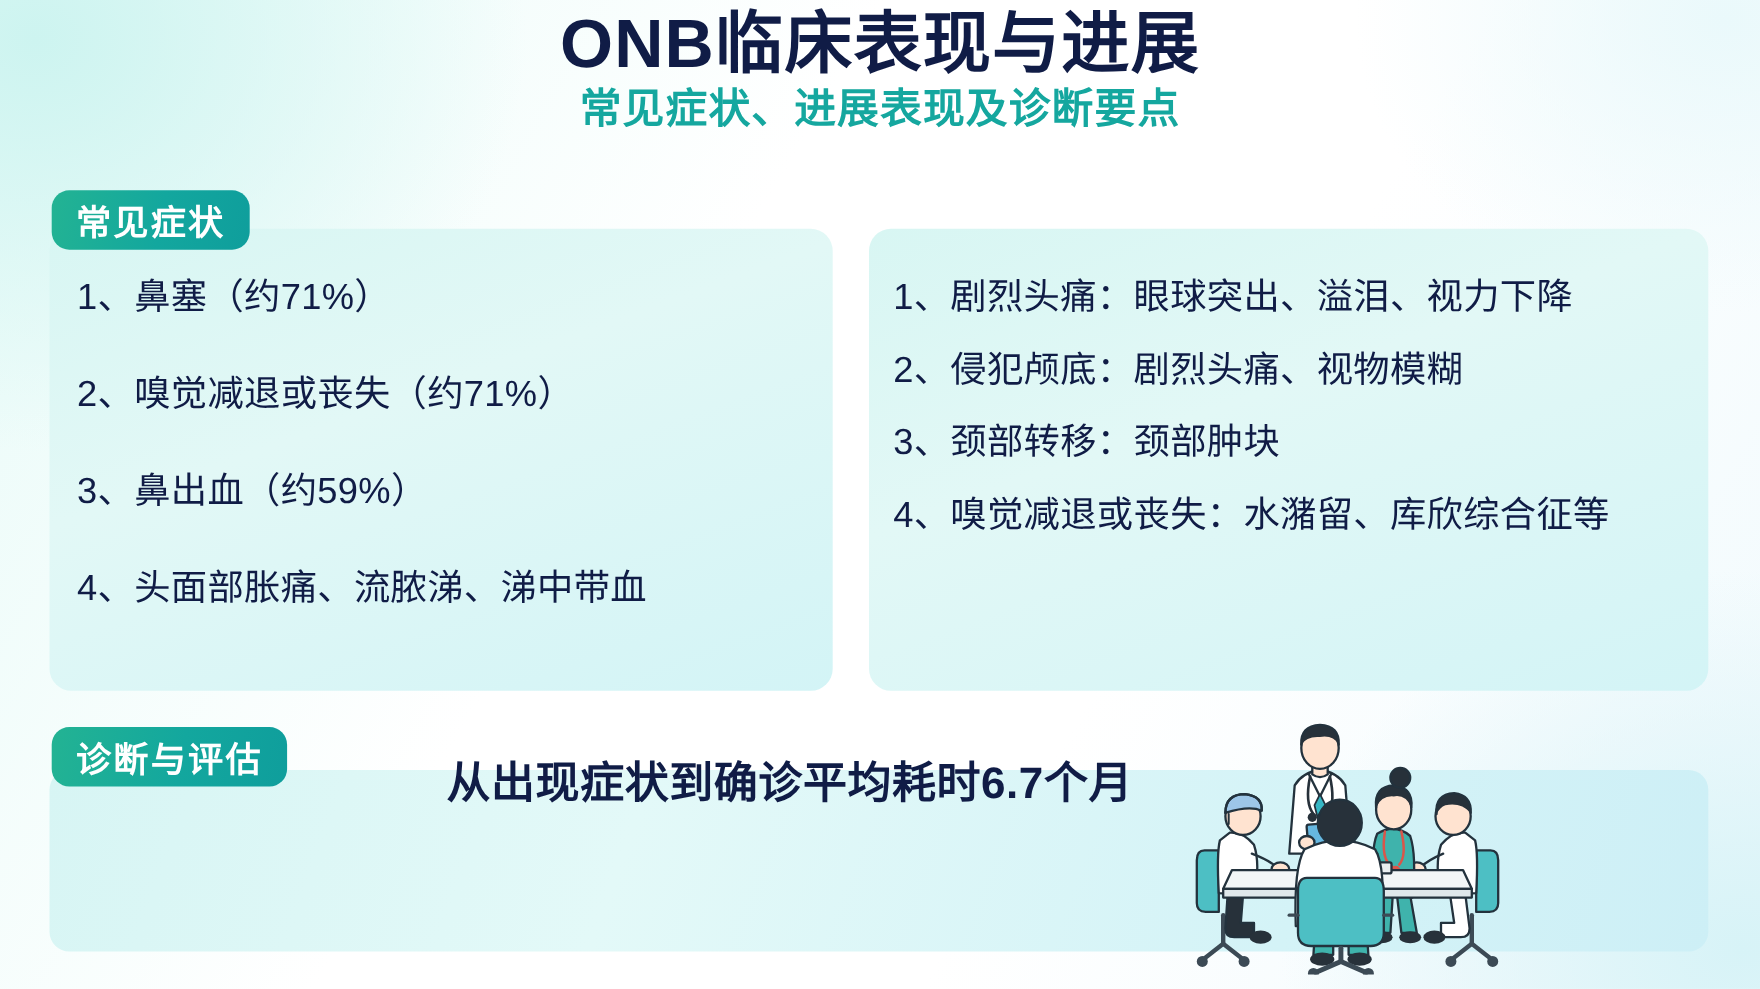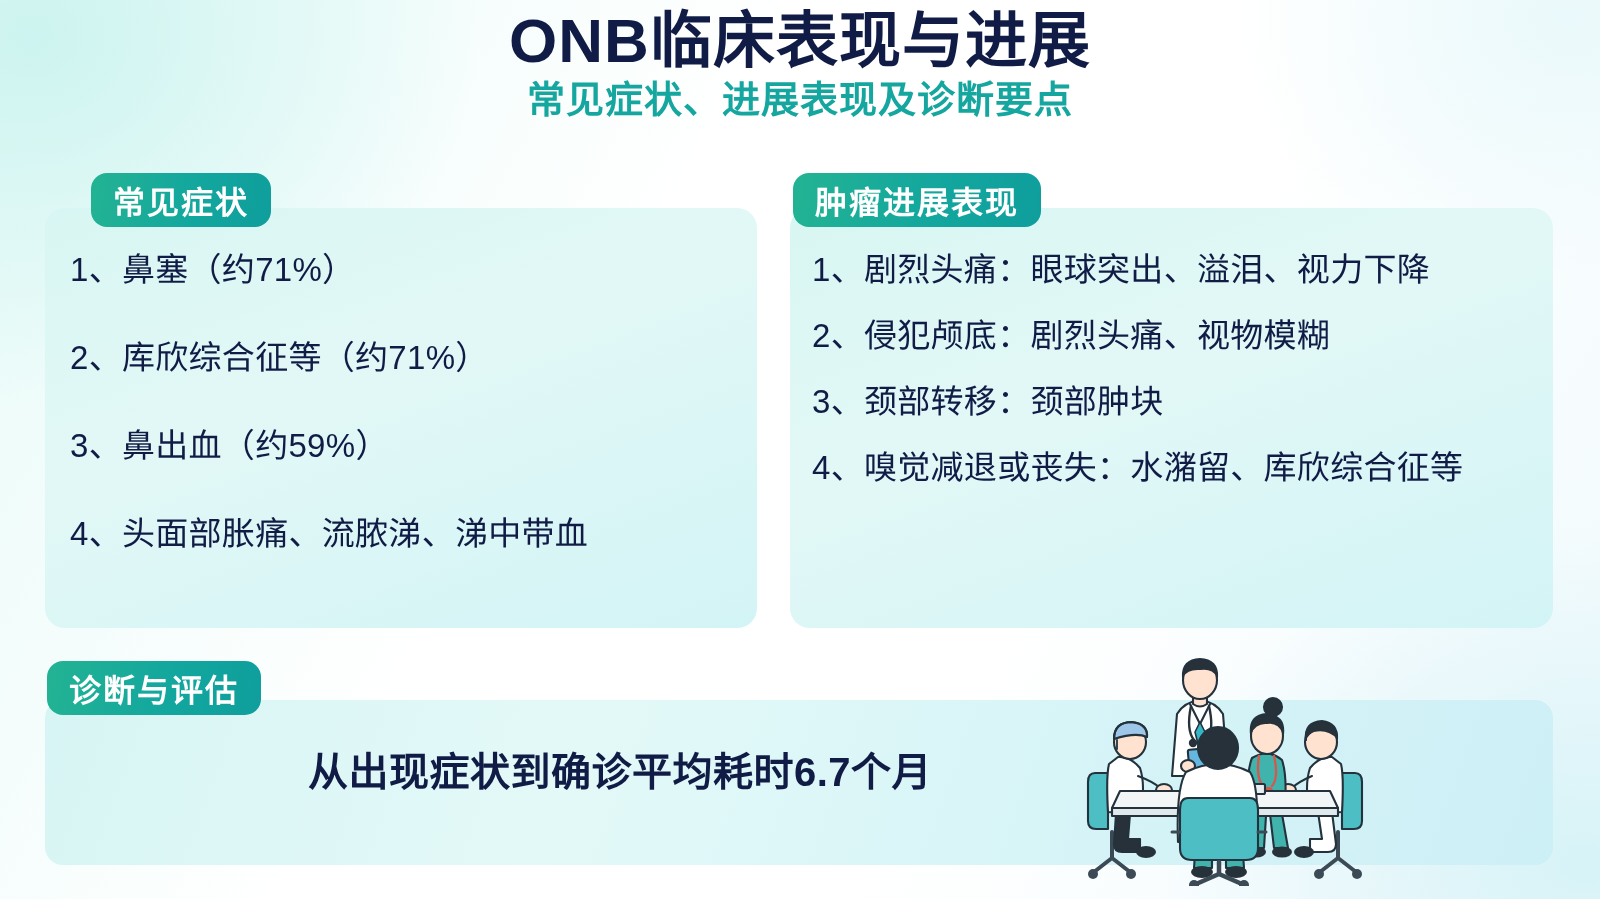--- a/index.html
+++ b/index.html
@@ -90,21 +90,21 @@
     height: 54px;
     border-radius: 16px;
     background: linear-gradient(100deg, #23b393 0%, #13a79e 55%, #0f9e9c 100%);
     color: #ffffff;
     font-size: 32px;
     font-weight: bold;
     letter-spacing: 2px;
     white-space: nowrap;
     z-index: 5;
   }
-  #badge-symptoms { left: 47px; top: 173px; margin-left: 44px; }
+  #badge-symptoms { left: 47px; top: 173px; }
   #badge-progression { left: 793px; top: 173px; }
   #badge-diagnosis { left: 47px; top: 661px; }
 
   .card-body {
     position: absolute;
     box-sizing: border-box;
   }
   #body-symptoms {
     left: 70px;
     top: 248px;
@@ -134,23 +134,23 @@
     white-space: nowrap;
   }
   .item-text {
     flex: 1 1 auto;
   }
 
   
   #diagnosis-lines {
     position: absolute;
     left: 210px;
-    top: 744px;
+    top: 684px;
     width: 820px;
-    text-align: center;
+    text-align: right;
   }
   .diag-line {
     color: #101c46;
     font-size: 40px;
     font-weight: bold;
     line-height: 1.42;
     letter-spacing: 0.5px;
     white-space: nowrap;
   }
 
@@ -175,34 +175,33 @@
 
   <div class="card" id="card-symptoms"></div>
   <div class="badge" id="badge-symptoms">常见症状</div>
   <div class="card-body" id="body-symptoms">
     <div class="item">
       <span class="item-num">1、</span>
       <span class="item-text">鼻塞（约71%）</span>
     </div>
     <div class="item">
       <span class="item-num">2、</span>
-      <span class="item-text">库欣综合征等（约71%）</span>
+      <span class="item-text">嗅觉减退或丧失（约71%）</span>
     </div>
     <div class="item">
       <span class="item-num">3、</span>
       <span class="item-text">鼻出血（约59%）</span>
     </div>
     <div class="item">
       <span class="item-num">4、</span>
       <span class="item-text">头面部胀痛、流脓涕、涕中带血</span>
     </div>
   </div>
 
   <div class="card" id="card-progression"></div>
-  <div class="badge" id="badge-progression">肿瘤进展表现</div>
   <div class="card-body" id="body-progression">
     <div class="item">
       <span class="item-num">1、</span>
       <span class="item-text">剧烈头痛：眼球突出、溢泪、视力下降</span>
     </div>
     <div class="item">
       <span class="item-num">2、</span>
       <span class="item-text">侵犯颅底：剧烈头痛、视物模糊</span>
     </div>
     <div class="item">

